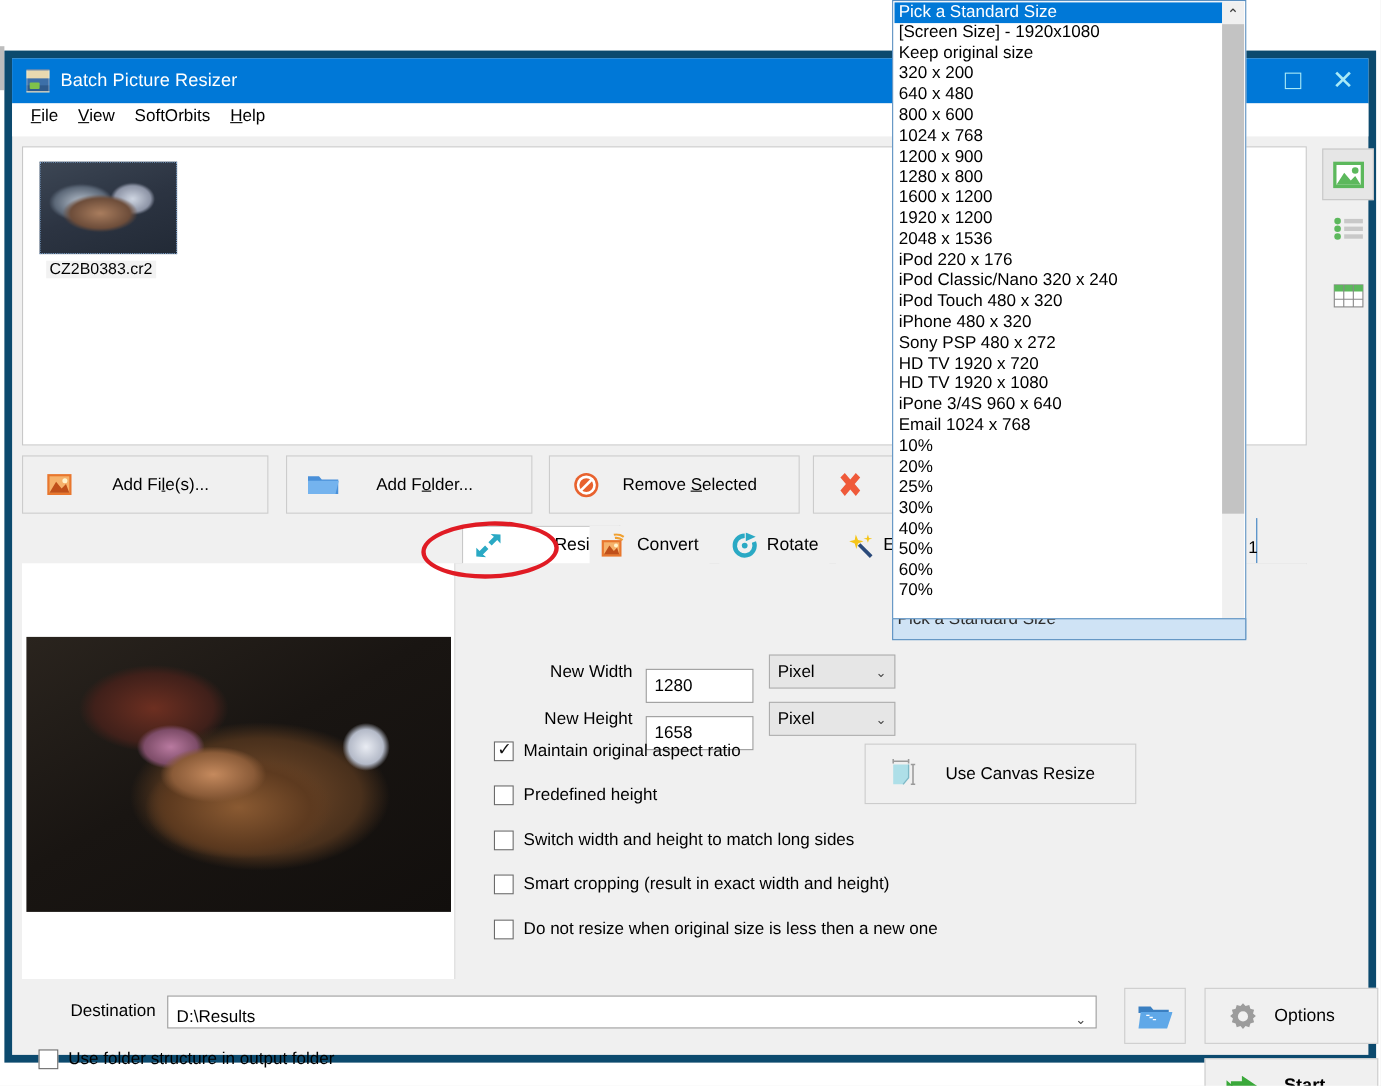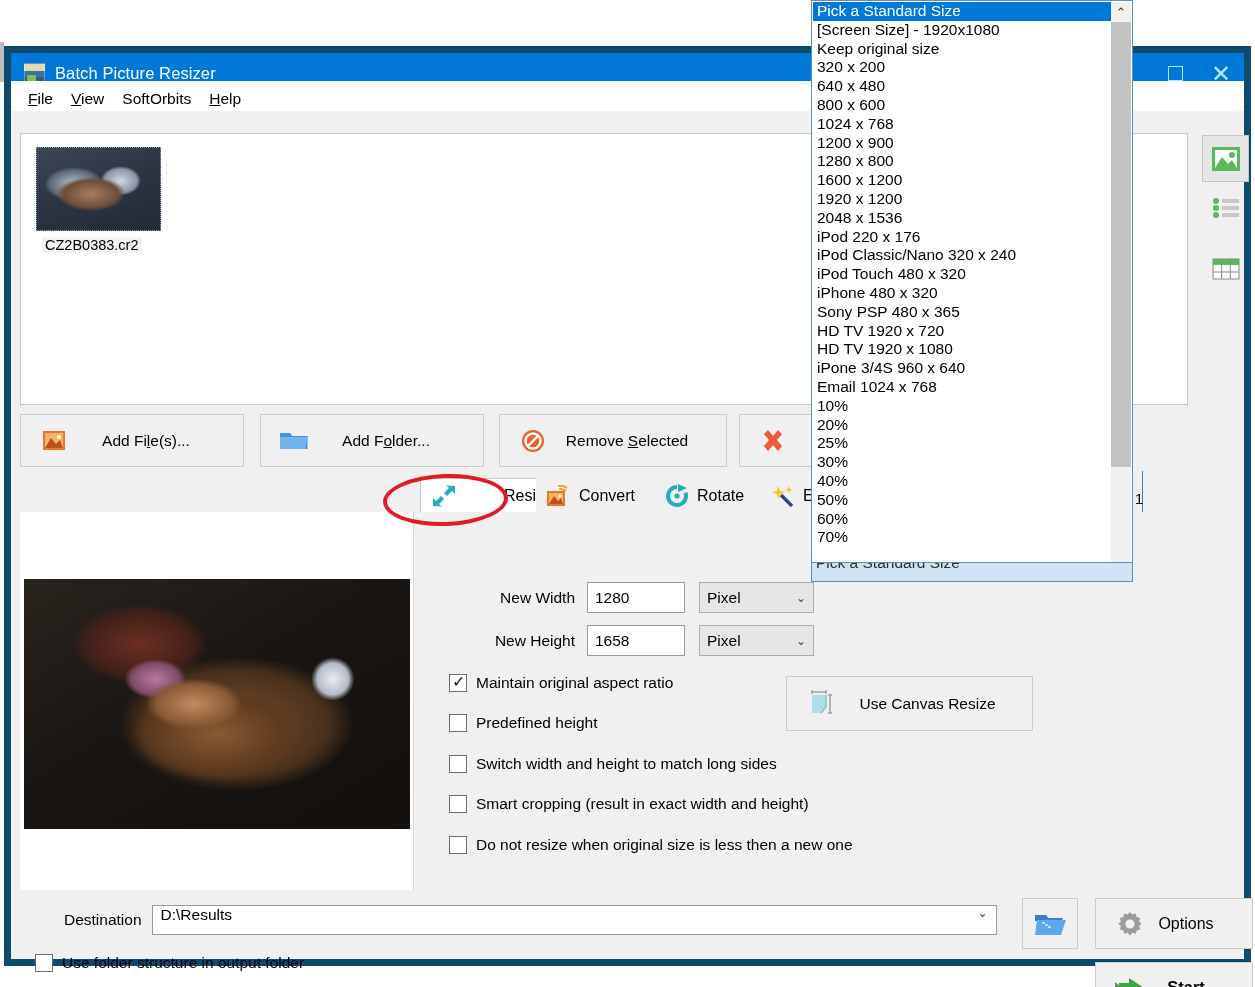--- a/index.html
+++ b/index.html
@@ -34,22 +34,22 @@
   .win-btn{
     width:46px;height:41px;display:flex;align-items:center;justify-content:center;
     color:#a9eaf7; font-size:19px; cursor:default;
   }
   #win-max-box{ width:15px;height:15px;border:1.6px solid #a9eaf7; }
   #win-close-x{ font-size:24px; line-height:1; font-weight:300; }
   #title-spacer{ flex:1; }
 
   
   #menubar{
-    position:absolute; left:0; top:28px; width:100%; height:30px;
-    background:#ffffff; display:flex; align-items:flex-end; padding-left:8px;
+    position:absolute; left:0; top:41px; width:100%; height:30px;
+    background:#ffffff; display:flex; align-items:flex-start; padding-left:8px;
   }
   .menu-item{
     padding:3px 9px; font-size:15.5px; cursor:default;
   }
   .mn{ text-decoration:underline; }
 
   
   #filelist{
     position:absolute; left:9px; top:80px; width:1168px; height:272px;
     background:#fff; border:1px solid #c8c8c8;
@@ -131,21 +131,21 @@
       radial-gradient(ellipse 20% 18% at 30% 26%, #6d2f21 0%, #40201a 70%, transparent 88%),
       linear-gradient(150deg,#2a241e 0%, #191512 45%, #120f0d 100%);
   }
   #form-area{
     position:absolute; left:395px; top:0; width:773px; height:378px;
   }
   .frow{ position:absolute; display:flex; align-items:center; }
   .flabel{ font-size:15.5px; text-align:right; }
   .ftext{
     width:98px;height:31px;background:#fff;border:1px solid #9a9a9a;
-    padding:0 7px; font-size:15.5px; display:flex; align-items:center;
+    padding:0 7px; font-size:15.5px; display:flex; align-items:center;margin-top:26px;
   }
   .fselect{
     width:115px;height:31px;background:#e6e6e6;border:1px solid #adadad;
     padding:0 7px; font-size:15.5px; display:flex; align-items:center;
     justify-content:space-between; cursor:default;
   }
   .caret{ font-size:12px; color:#444; }
   .cbrow{ position:absolute; display:flex; align-items:center; font-size:15.5px; cursor:default; }
   .cbox{
     width:18px;height:18px;border:1px solid #6b6b6b;background:#fff;
@@ -159,21 +159,21 @@
     position:absolute; left:371px; top:164px; width:247px; height:55px;
     background:#f0f0f0; border:1px solid #ccc; display:flex; align-items:center;
     font-size:15.5px; cursor:default;
   }
 
   
   #destination-row{ position:absolute; left:53px; top:852px; display:flex; align-items:center; }
   #dest-label{ font-size:15.5px; margin-right:10px; }
   #dest-combo{
     width:845px;height:30px;background:#fff;border:1px solid #9a9a9a;
-    display:flex;align-items:flex-start;justify-content:space-between;padding:0 8px;
+    display:flex;align-items:flex-end;justify-content:space-between;padding:0 8px;
     font-size:15.5px;
     gap:40px;
   }
   #folder-structure-row{ position:absolute; left:24px; top:901px; display:flex; align-items:center; font-size:15.5px; cursor:default; }
   #browse-btn{
     position:absolute; left:1011px; top:845px; width:56px; height:51px;
     background:#f0f0f0;border:1px solid #ccc;display:flex;align-items:center;justify-content:center;cursor:default;
   }
   #options-btn{
     position:absolute; left:1084px; top:845px; width:158px; height:51px;
@@ -532,21 +532,21 @@
       <div class="dd-item">1024 x 768</div>
       <div class="dd-item">1200 x 900</div>
       <div class="dd-item">1280 x 800</div>
       <div class="dd-item">1600 x 1200</div>
       <div class="dd-item">1920 x 1200</div>
       <div class="dd-item">2048 x 1536</div>
       <div class="dd-item">iPod 220 x 176</div>
       <div class="dd-item">iPod Classic/Nano 320 x 240</div>
       <div class="dd-item">iPod Touch 480 x 320</div>
       <div class="dd-item">iPhone 480 x 320</div>
-      <div class="dd-item">Sony PSP 480 x 365</div>
+      <div class="dd-item">Sony PSP 480 x 272</div>
       <div class="dd-item">HD TV 1920 x 720</div>
       <div class="dd-item">HD TV 1920 x 1080</div>
       <div class="dd-item">iPone 3/4S 960 x 640</div>
       <div class="dd-item">Email 1024 x 768</div>
       <div class="dd-item">10%</div>
       <div class="dd-item">20%</div>
       <div class="dd-item">25%</div>
       <div class="dd-item">30%</div>
       <div class="dd-item">40%</div>
       <div class="dd-item">50%</div>

